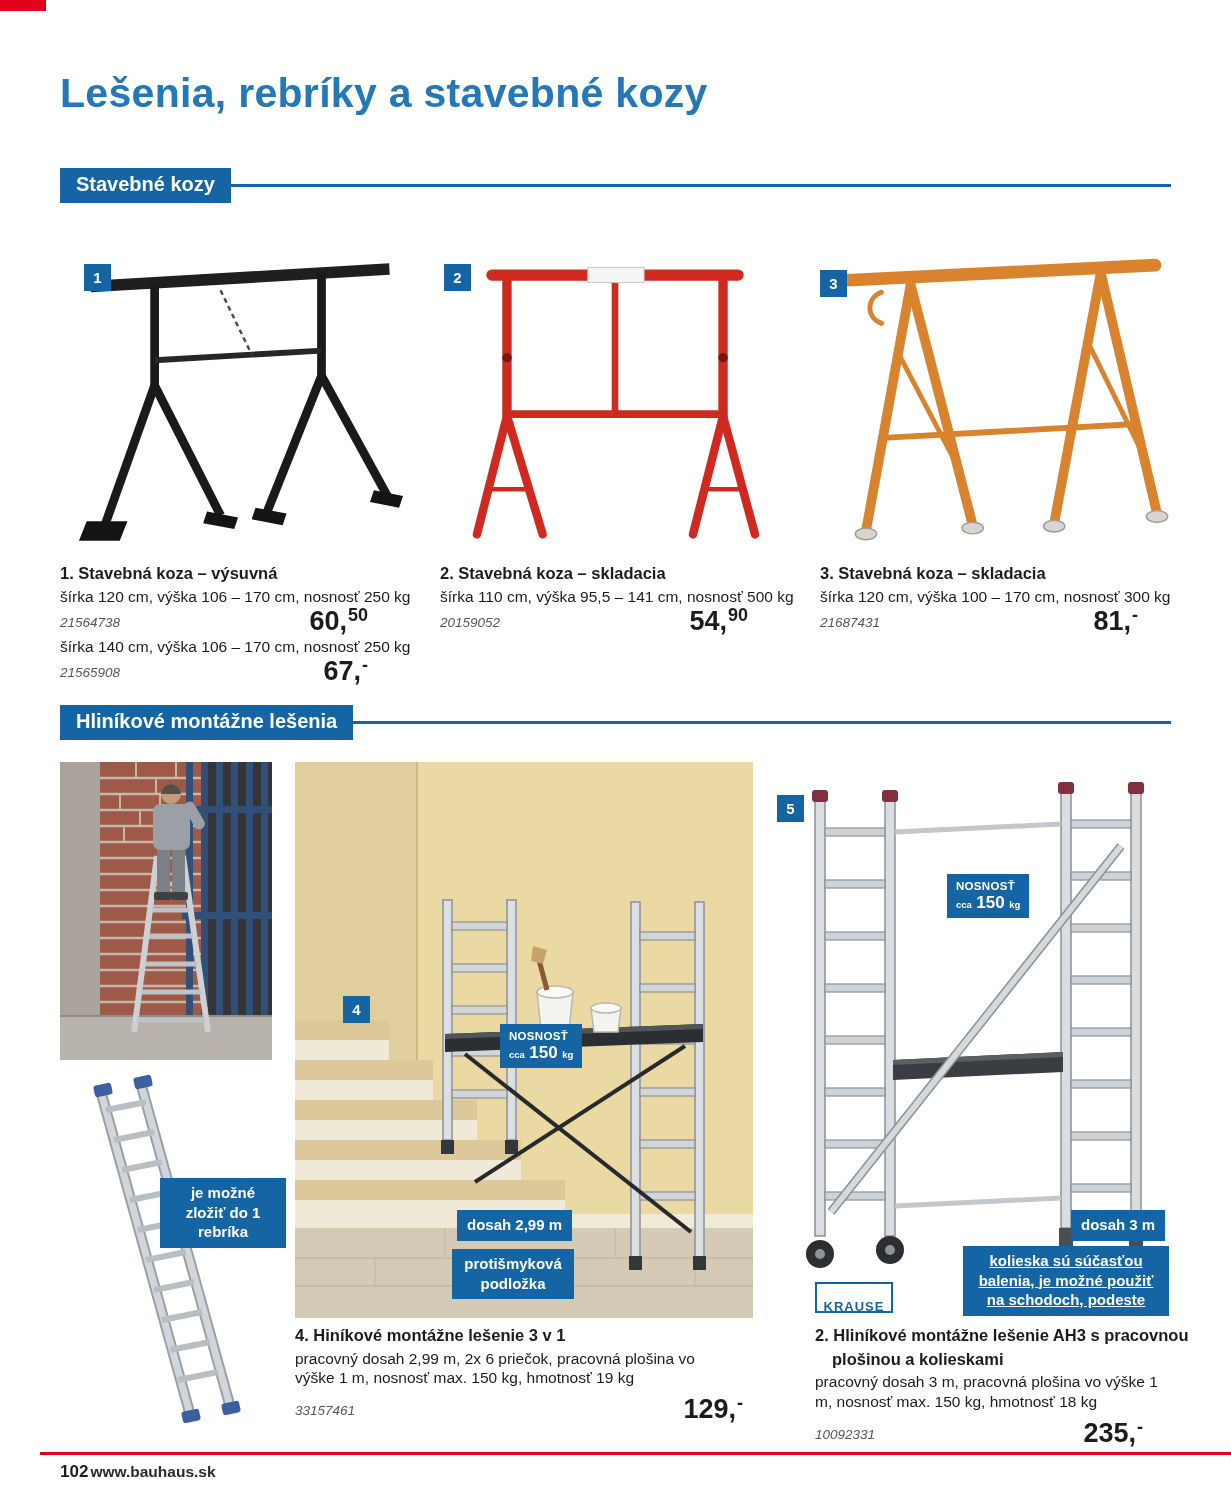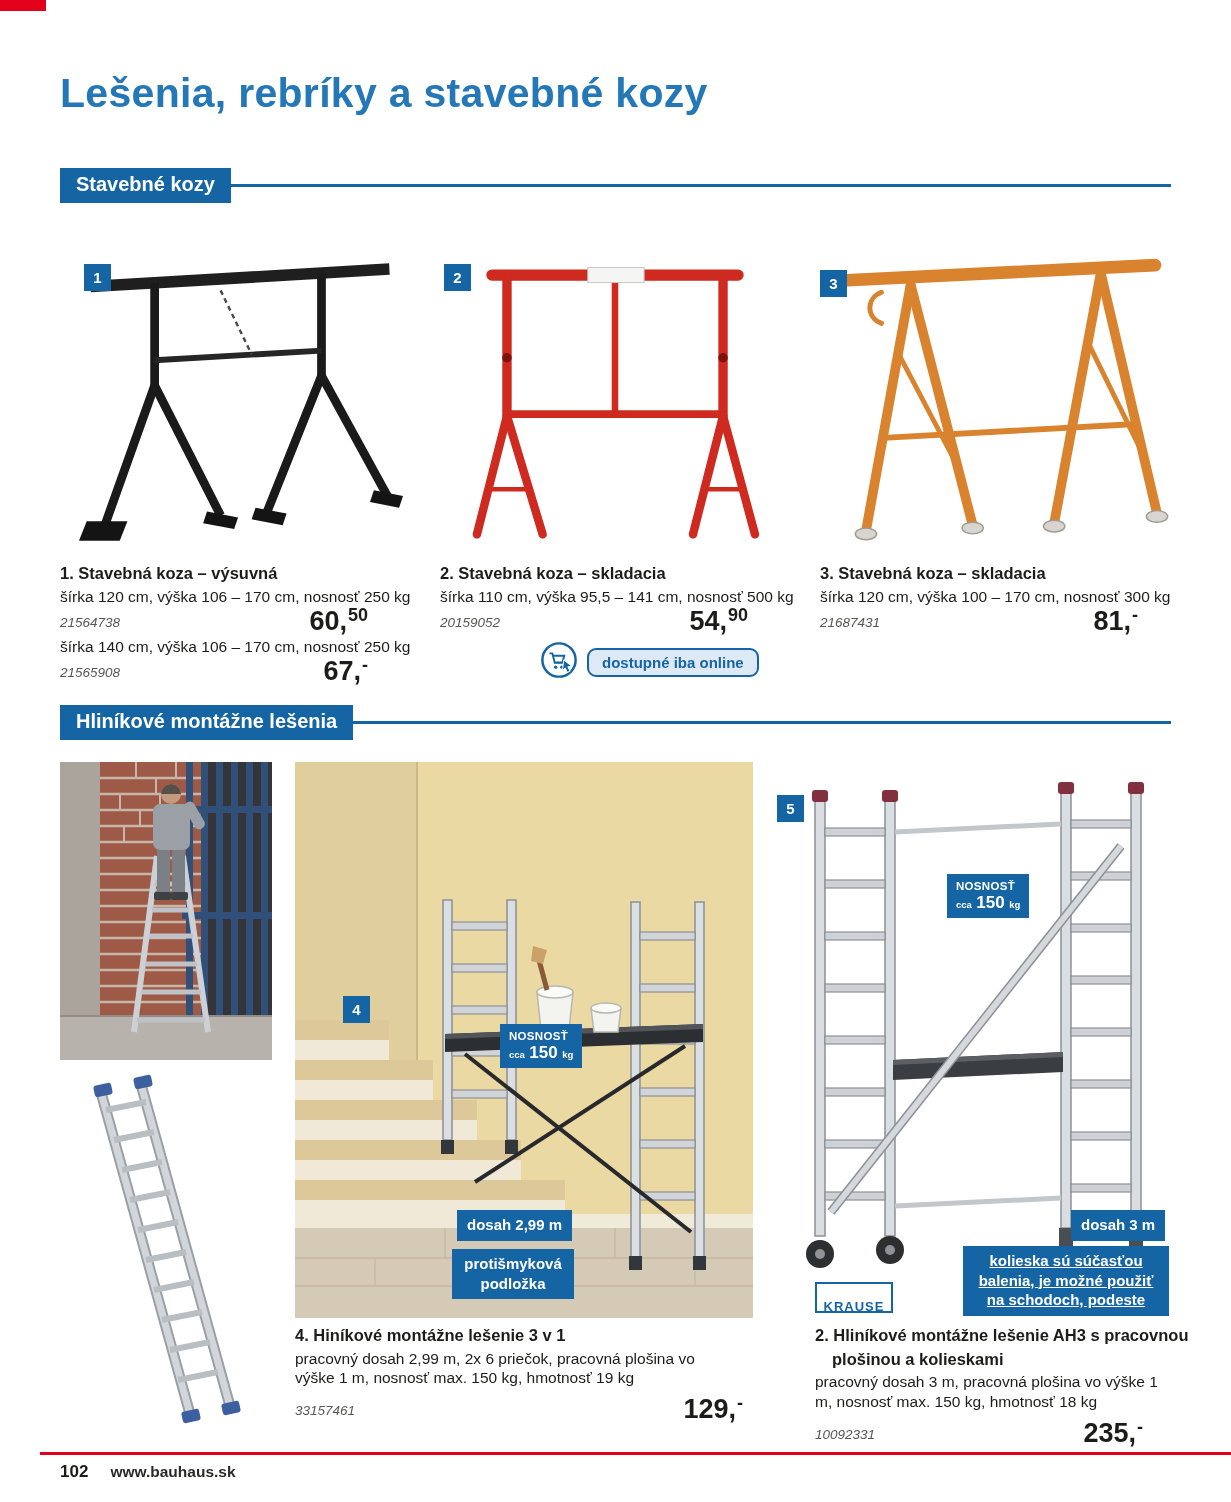--- a/index.html
+++ b/index.html
@@ -29,21 +29,21 @@
   .online-pill{border:2px solid var(--blue);background:var(--light_blue);color:var(--blue);font-weight:bold;font-size:15px;padding:4px 13px;border-radius:9px;white-space:nowrap;}
   .overlay-badge{position:absolute;background:var(--blue);color:#fff;font-weight:bold;font-size:15px;text-align:center;line-height:1.3;padding:5px 10px 6px;z-index:3;}
   .nosnost{position:absolute;background:var(--blue);color:#fff;text-align:left;padding:6px 9px 7px;z-index:3;}
   .nosnost-title{font-size:11.5px;font-weight:bold;letter-spacing:.3px;}
   .nosnost-line{line-height:1;margin-top:2px;}
   .nosnost-cca,.nosnost-unit{font-size:9.5px;font-weight:bold;}
   .nosnost-val{font-size:17px;font-weight:bold;}
   .krause{position:absolute;width:78px;height:31px;border:2px solid var(--blue);background:#fff;display:flex;flex-direction:column;align-items:center;justify-content:center;gap:17px;z-index:3;}
   .krause-text{color:var(--blue);font-weight:bold;font-size:13px;letter-spacing:1px;line-height:1;}
   .footer-line{position:absolute;left:40px;top:1452px;width:1191px;height:3px;background:var(--red);}
-  .footer{position:absolute;left:60px;top:1462px;display:flex;align-items:baseline;gap:22px;}
+  .footer{position:absolute;left:60px;top:1462px;display:flex;align-items:baseline;gap:2px;}
   .footer-page{font-size:17px;font-weight:bold;}
   .footer-site{font-size:15.5px;font-weight:bold;color:#2a2a28;}
 </style>
 </head>
 <body>
 
 <div class="page">
 
   <div class="corner-mark"></div>
   <h1 class="title">Lešenia, rebríky a stavebné kozy</h1>
@@ -109,35 +109,20 @@
         <circle cx="280" cy="122" r="5" fill="#7e120d"></circle>
       </svg>
     </div>
     <div class="prod-text" style="width:308px;">
       <div class="prod-name">2. Stavebná koza – skladacia</div>
       <div class="prod-spec">šírka 110 cm, výška 95,5 – 141 cm, nosnosť 500 kg</div>
       <div class="code-price">
         <span class="prod-code">20159052</span>
         <span class="price"><span>54,</span><span class="sup">90</span></span>
       </div>
-      <div class="online-row">
-        <span>
-          <svg width="38" height="38" viewBox="0 0 40 40">
-            <circle cx="20" cy="20" r="17.5" fill="#fff" stroke="#1565a4" stroke-width="2.6"></circle>
-            <g stroke="#1565a4" stroke-width="2" fill="none">
-              <path d="M10 13 h3 l2.5 10 h9"></path>
-              <path d="M13.5 15.5 h12 l-1.8 7 h-8.5"></path>
-            </g>
-            <circle cx="16.5" cy="27.5" r="1.8" fill="#1565a4"></circle>
-            <circle cx="23" cy="27.5" r="1.8" fill="#1565a4"></circle>
-            <path d="M25 20 l8.5 6.5 -4.2 0.6 2.3 4.6 -2.8 1.3 -2.2 -4.6 -3 2.8 Z" fill="#1565a4" stroke="#fff" stroke-width="1"></path>
-          </svg>
-        </span>
-        <span class="online-pill">dostupné iba online</span>
-      </div>
     </div>
   </div>
 
   <div class="col" style="left:820px;top:228px;width:350px;">
     <div class="num-badge" style="left:0px;top:42px;">3</div>
     <div class="img-box">
       <svg width="350" height="325" viewBox="0 0 350 335">
         <g stroke="#d9832f" fill="none" stroke-linecap="round">
           <path d="M12 44 L340 28" stroke-width="13"></path>
           <path d="M88 48 L42 302" stroke-width="10"></path>
@@ -241,20 +226,21 @@
       </g>
       <g fill="#3c5fa0">
         <rect x="54" y="22" width="18" height="12" rx="3" transform="rotate(-12 63 28)"></rect>
         <rect x="94" y="14" width="18" height="12" rx="3" transform="rotate(-12 103 20)"></rect>
         <rect x="142" y="348" width="18" height="12" rx="3" transform="rotate(-12 151 354)"></rect>
         <rect x="182" y="340" width="18" height="12" rx="3" transform="rotate(-12 191 346)"></rect>
       </g>
     </svg>
   </div>
 
+  <div class="overlay-badge" style="left:160px;top:1178px;width:126px;">je možné zložiť do 1 rebríka</div>
 
   <div class="abs" style="left:295px;top:762px;width:458px;height:556px;">
     <svg width="458" height="556" viewBox="0 0 458 556">
       <rect width="458" height="556" fill="#ead9a2"></rect>
       <rect width="122" height="556" fill="#e0cf9c"></rect>
       <path d="M122 0 V452" stroke="#cbb987" stroke-width="2"></path>
       <rect y="452" width="458" height="14" fill="#f0ead9"></rect>
       <rect y="466" width="458" height="90" fill="#d5cab5"></rect>
       <path d="M0 496 H458 M0 524 H458" stroke="#c3b8a1" stroke-width="1.5"></path>
       <path d="M150 466 V496 M320 466 V496 M80 496 V524 M250 496 V524 M400 496 V524" stroke="#c3b8a1" stroke-width="1.2"></path>

